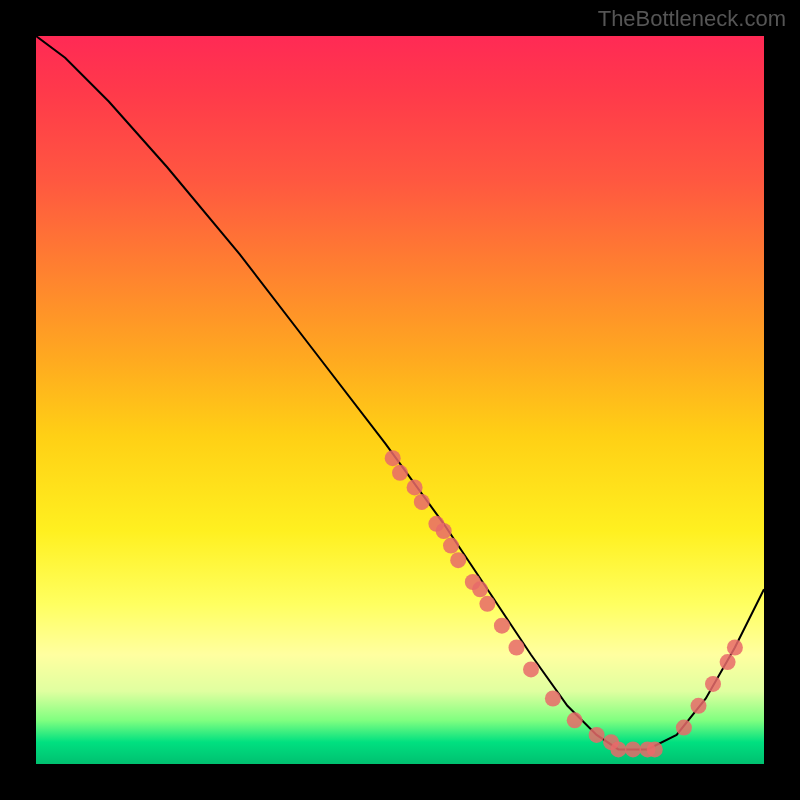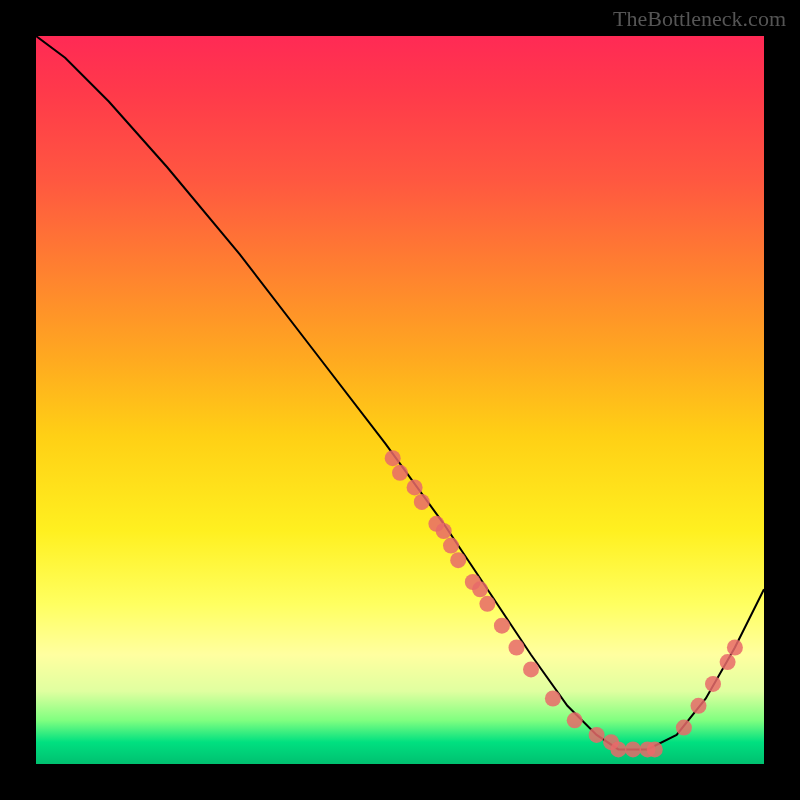--- a/index.html
+++ b/index.html
@@ -11,21 +11,20 @@
     font-family: Arial, sans-serif;
   }
   .watermark {
     position: absolute;
     top: 6px;
     right: 14px;
     color: #555;
     font-size: 22px;
     font-weight: 500;
     z-index: 10;
-    font-family: Liberation Serif, serif;
   }
   .plot-area {
     position: absolute;
     left: 36px;
     top: 36px;
     width: 728px;
     height: 728px;
     background: linear-gradient(to bottom,
       #ff2a55 0%,
       #ff3a4a 8%,

